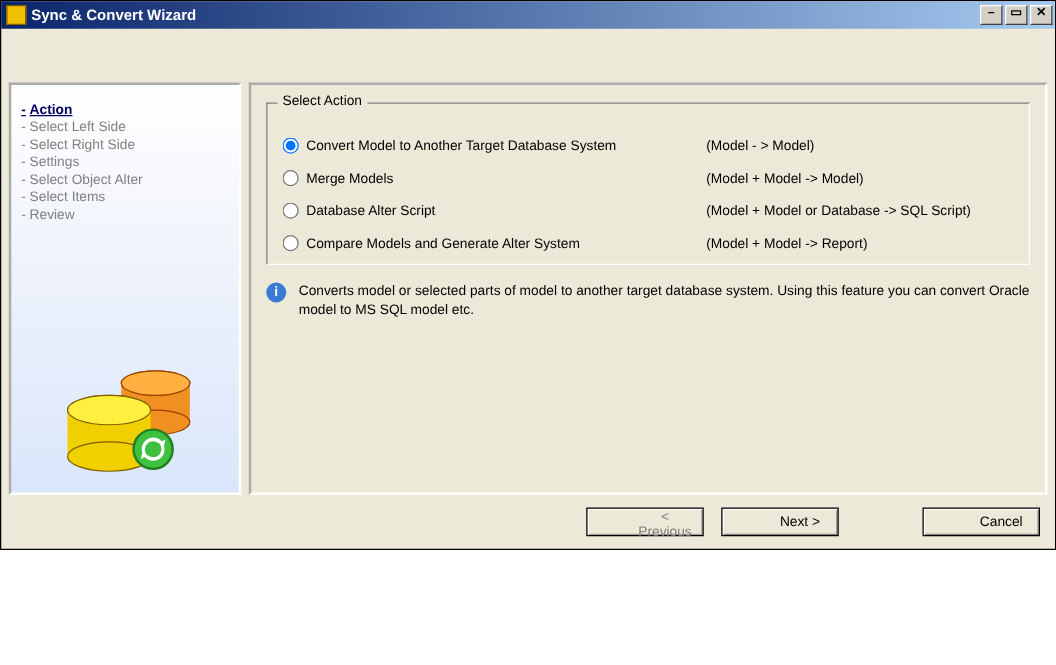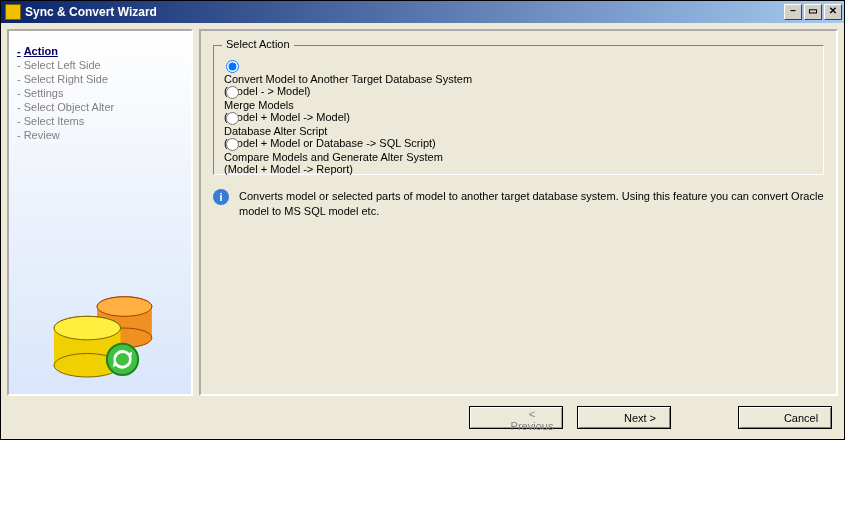--- a/index.html
+++ b/index.html
@@ -60,20 +60,21 @@
   .body-area {
     flex: 1;
     display: flex;
     flex-direction: column;
     padding: 6px;
   }
   .main-row {
     flex: 1;
     display: flex;
     gap: 6px;
+    margin-top: 37px;
   }
   .left-panel {
     width: 186px;
     border: 2px inset #fff;
     background: linear-gradient(to bottom, #ffffff 0%, #f0f4fb 40%, #d9e6fb 100%);
     position: relative;
     padding: 12px 8px;
   }
   .nav-item {
     color: #808080;
@@ -109,23 +110,22 @@
   }
   .groupbox .legend {
     position: absolute;
     top: -8px;
     left: 8px;
     background: #ece9d8;
     padding: 0 4px;
   }
   .radio-row {
     display: flex;
-    align-items: flex-start;
+    align-items: flex-end;
     height: 26px;
-    flex-direction: column;
   }
   .radio-row input[type=radio] {
     margin: 0 6px 0 2px;
   }
   .radio-row .r-label {
     width: 320px;
   }
   .radio-row .r-desc {
     color: #000;
   }

